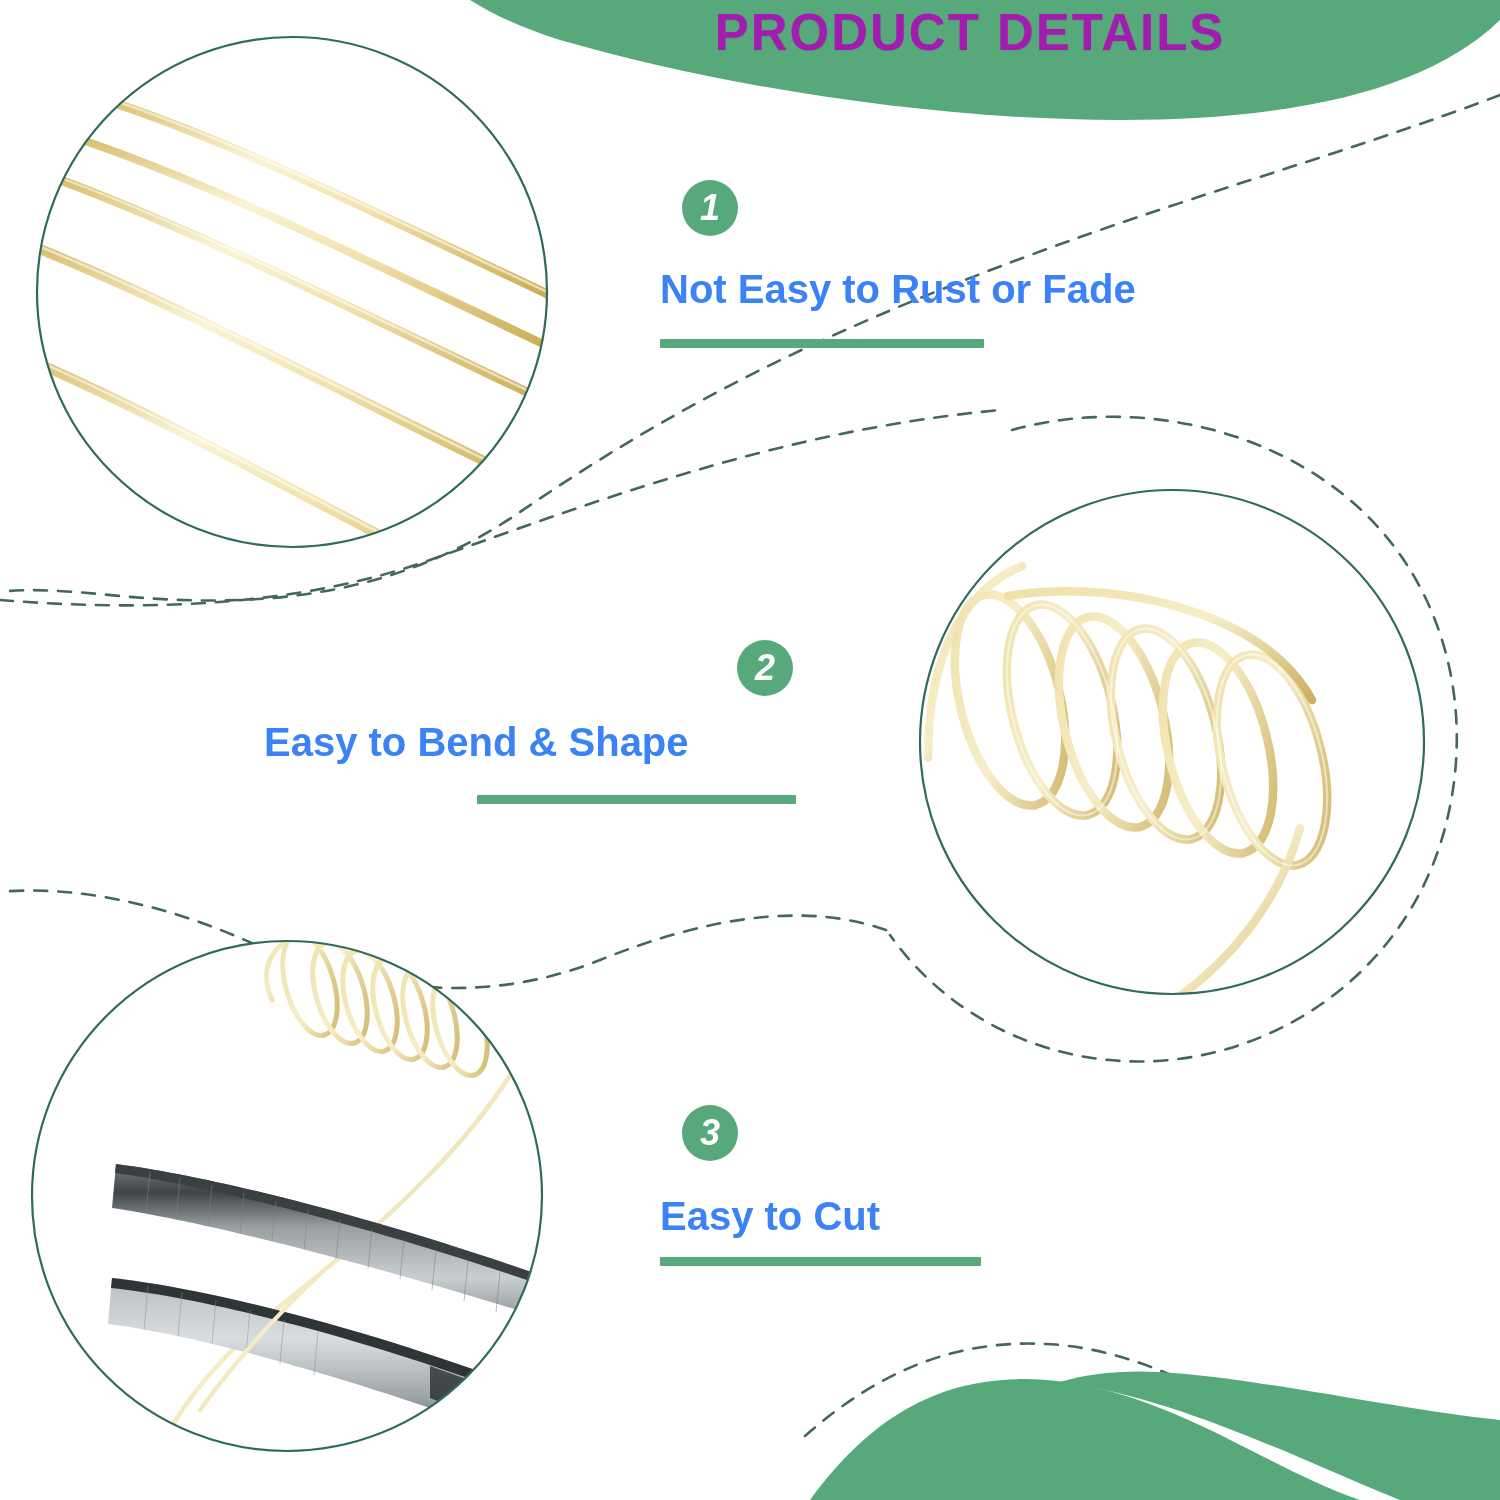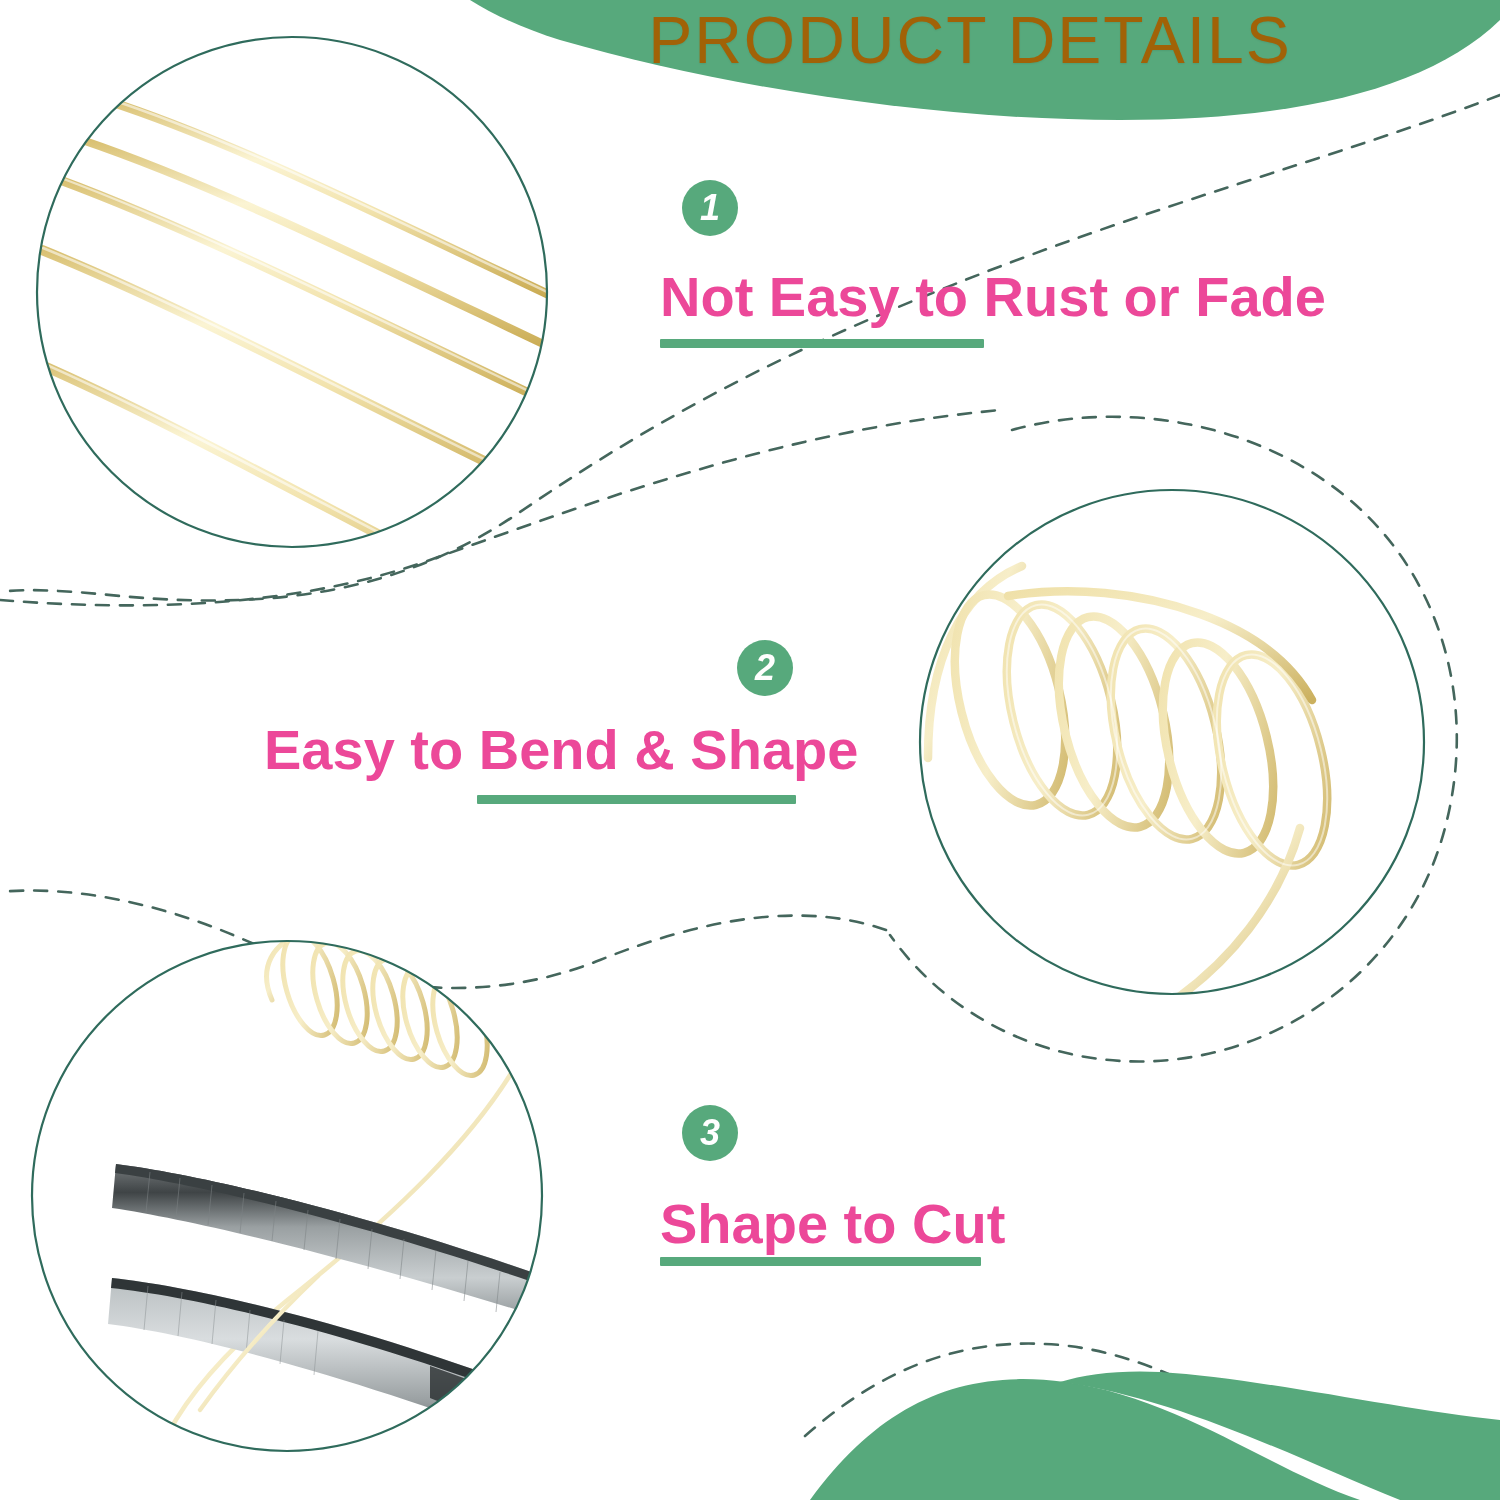--- a/index.html
+++ b/index.html
@@ -20,23 +20,23 @@
   .layer.art{z-index:2;}
   .layer.chrome{z-index:3;}
   .layer.text{z-index:4;}
 
   
   #header-title{
     position:absolute;
     left:640px; top:6px;
     width:660px;
     text-align:center;
-    color:#a16207;
-    font-size:66px;
-    font-weight:normal;
+    color:#a21caf;
+    font-size:51px;
+    font-weight:bold;
     letter-spacing:2px;
     line-height:1.05;
     white-space:nowrap;
     text-shadow:0 1px 2px rgba(0,0,0,0.07);
   }
 
   
   .feature{position:absolute;}
   .badge{
     position:absolute;
@@ -46,22 +46,22 @@
     color:#ffffff;
     font-size:36px;
     font-weight:bold;
     font-style:italic;
     line-height:56px;
     text-align:center;
     box-sizing:border-box;
   }
   .ftitle{
     position:absolute;
-    color:#ec4899;
-    font-size:56px;
+    color:#3b82f6;
+    font-size:40px;
     font-weight:bold;
     white-space:nowrap;
     line-height:1;
   }
   .fbar{
     position:absolute;
     height:9px;
     background:#57a97c;
     border-radius:1px;
   }
@@ -253,18 +253,18 @@
     </div>
 
     <div class="feature" id="feature-2">
       <div class="badge">2</div>
       <div class="ftitle">Easy to Bend &amp; Shape</div>
       <div class="fbar"></div>
     </div>
 
     <div class="feature" id="feature-3">
       <div class="badge">3</div>
-      <div class="ftitle">Shape to Cut</div>
+      <div class="ftitle">Easy to Cut</div>
       <div class="fbar"></div>
     </div>
 
   </div>
 </div>
 
 </body></html>

